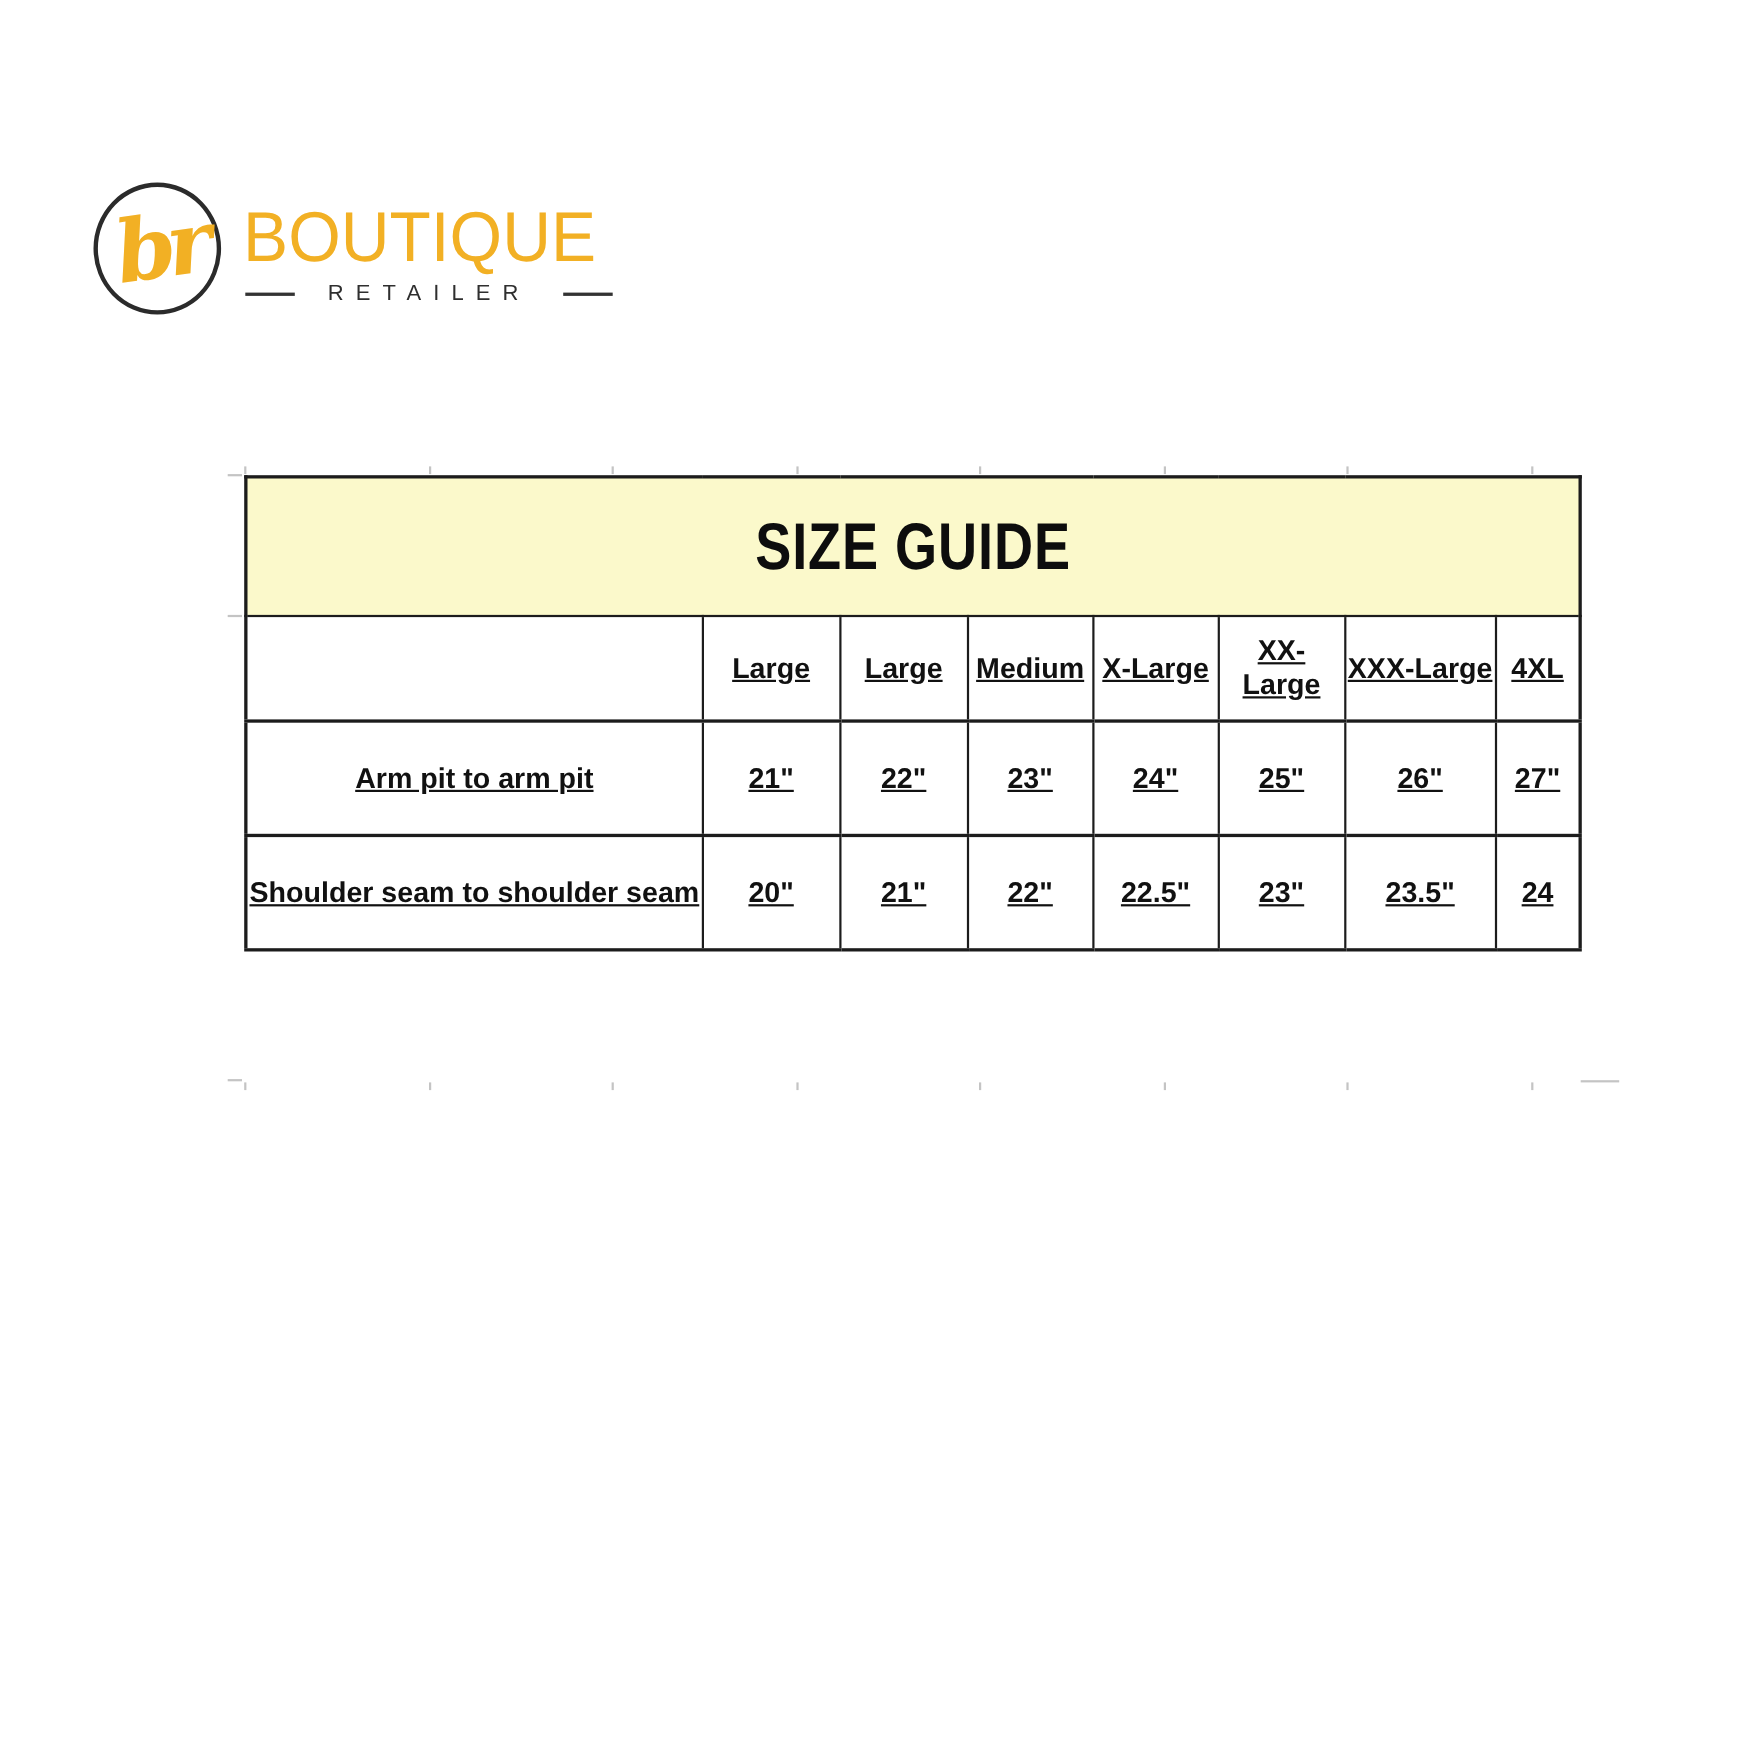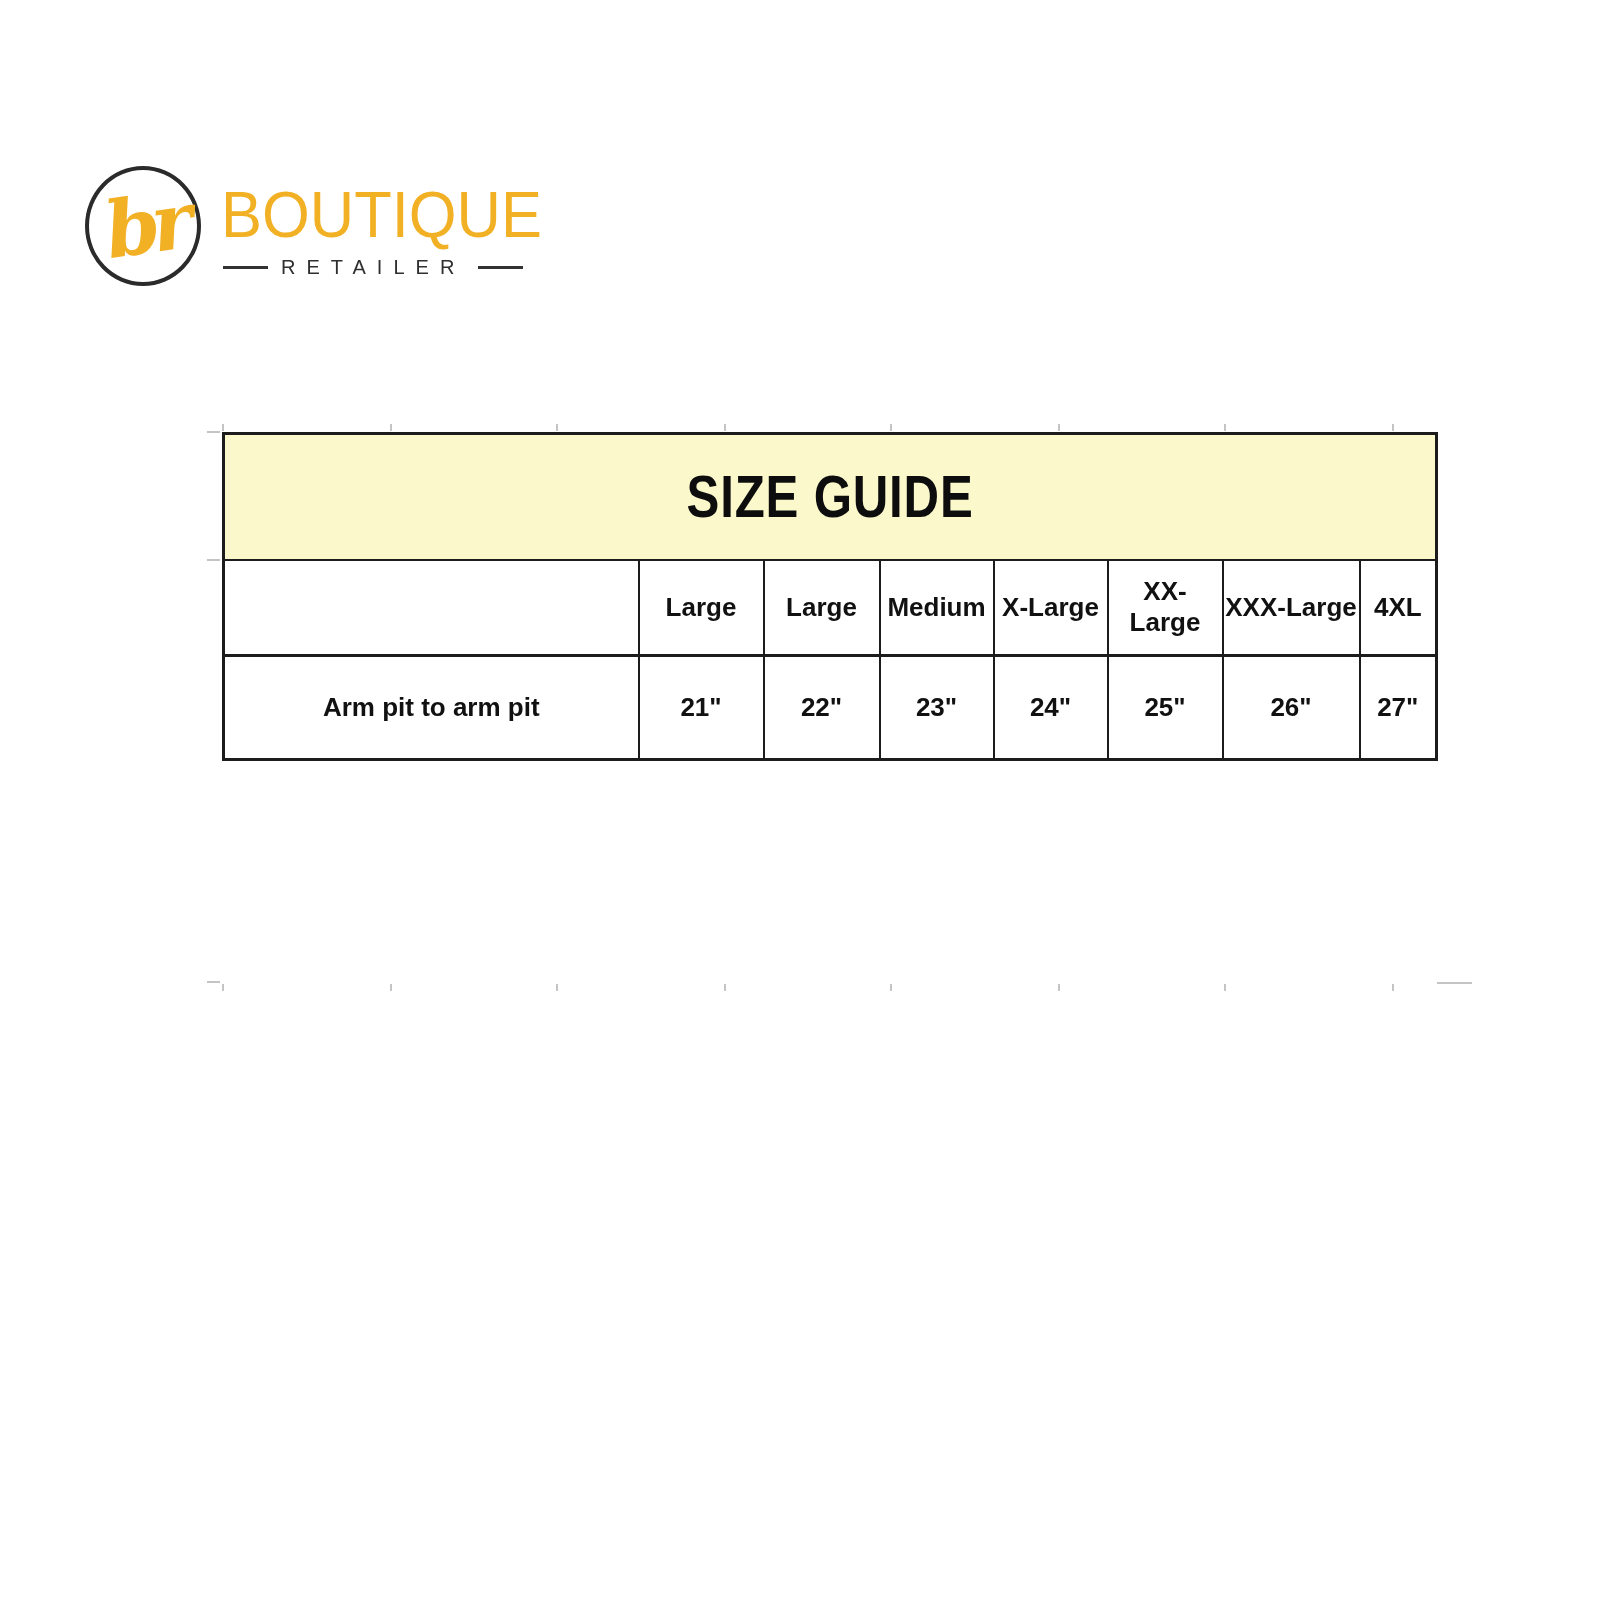--- a/index.html
+++ b/index.html
@@ -13,28 +13,28 @@
                  border:4px solid #2b2b2b; border-radius:50%; }
   .logo-monogram { position:absolute; left:-4px; top:-8px; width:128px; height:140px;
                    display:flex; align-items:center; justify-content:center;
                    font-family:"DejaVu Serif", serif; font-style:italic; font-weight:bold;
                    font-size:78px; color:#f2b024; letter-spacing:-8px;
                    transform:rotate(-8deg); }
   .logo-text { position:absolute; left:136px; top:20px; }
   .brand { font-size:64px; line-height:1; color:#f2b024; font-weight:400;
            letter-spacing:0px; white-space:nowrap;
            display:inline-block; transform:scaleX(0.96); transform-origin:left center; }
-  .sub-row { display:flex; align-items:center; gap:13px; margin-top:9px; margin-left:2px; }
+  .sub-row { display:flex; align-items:center; gap:30px; margin-top:9px; margin-left:2px; }
   .sub-line { width:45px; height:3px; background:#333333; }
   .sub { font-size:20px; color:#2f2f2f; letter-spacing:11px; font-weight:400; white-space:nowrap; }
 
   
   table.size { position:absolute; left:222px; top:432px; width:1213px;
                border-collapse:collapse; table-layout:fixed;
-               border:3px solid #1c1c1c; color:#111111; }
+               border:3px solid #1c1c1c; color:#111111;text-decoration:underline; }
   table.size td, table.size th { border:2px solid #1c1c1c; text-align:center;
                vertical-align:middle; font-weight:bold; font-size:26px; }
   tr.title-row td { border-bottom:2px solid #1c1c1c; }
   tr.sep td, tr.sep th { border-top:3px solid #1c1c1c; border-bottom:3px solid #1c1c1c; }
   .title-cell { height:126px; }
   .title-text { display:inline-block; font-size:60px; font-weight:800; letter-spacing:1px;
                 transform:scaleX(0.82); color:#0d0d0d; }
   tr.head-row th { height:96px; }
   tr.data-row td { height:104px;margin-left:28px; }
   tr.data-row.last td { height:112px; }
@@ -92,20 +92,30 @@
     <tr class="data-row sep">
       <td>Arm pit to arm pit</td>
       <td>21"</td>
       <td>22"</td>
       <td>23"</td>
       <td>24"</td>
       <td>25"</td>
       <td>26"</td>
       <td>27"</td>
     </tr>
+    <tr class="data-row sep">
+      <td>Shoulder seam to shoulder seam</td>
+      <td>20"</td>
+      <td>21"</td>
+      <td>22"</td>
+      <td>22.5"</td>
+      <td>23"</td>
+      <td>23.5"</td>
+      <td>24</td>
+    </tr>
   </tbody>
     </table>
 
   <div class="tick v" style="left:222px;top:424px"></div>
   <div class="tick v" style="left:390px;top:424px"></div>
   <div class="tick v" style="left:556px;top:424px"></div>
   <div class="tick v" style="left:724px;top:424px"></div>
   <div class="tick v" style="left:890px;top:424px"></div>
   <div class="tick v" style="left:1058px;top:424px"></div>
   <div class="tick v" style="left:1224px;top:424px"></div>

